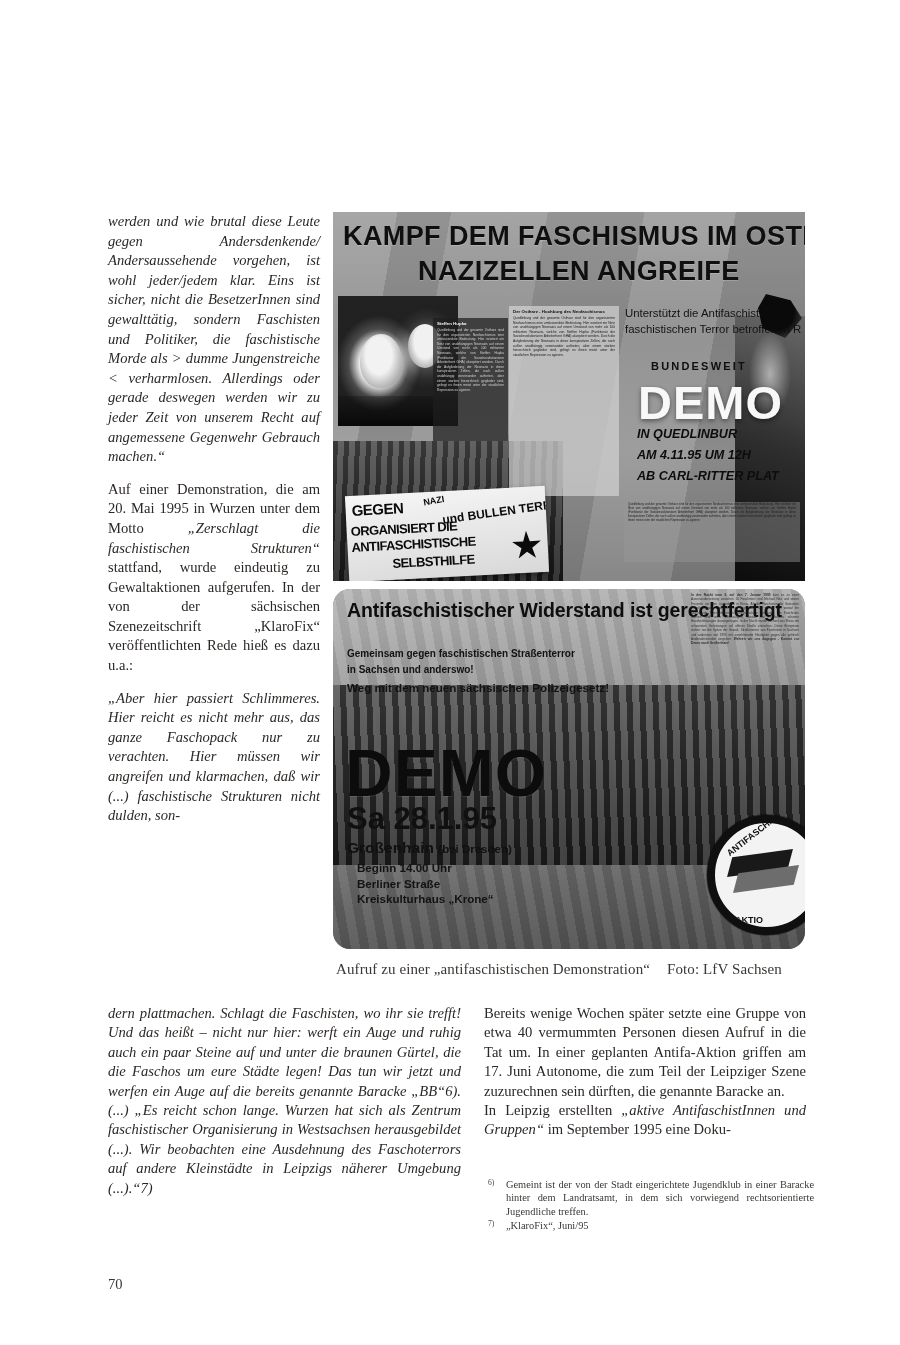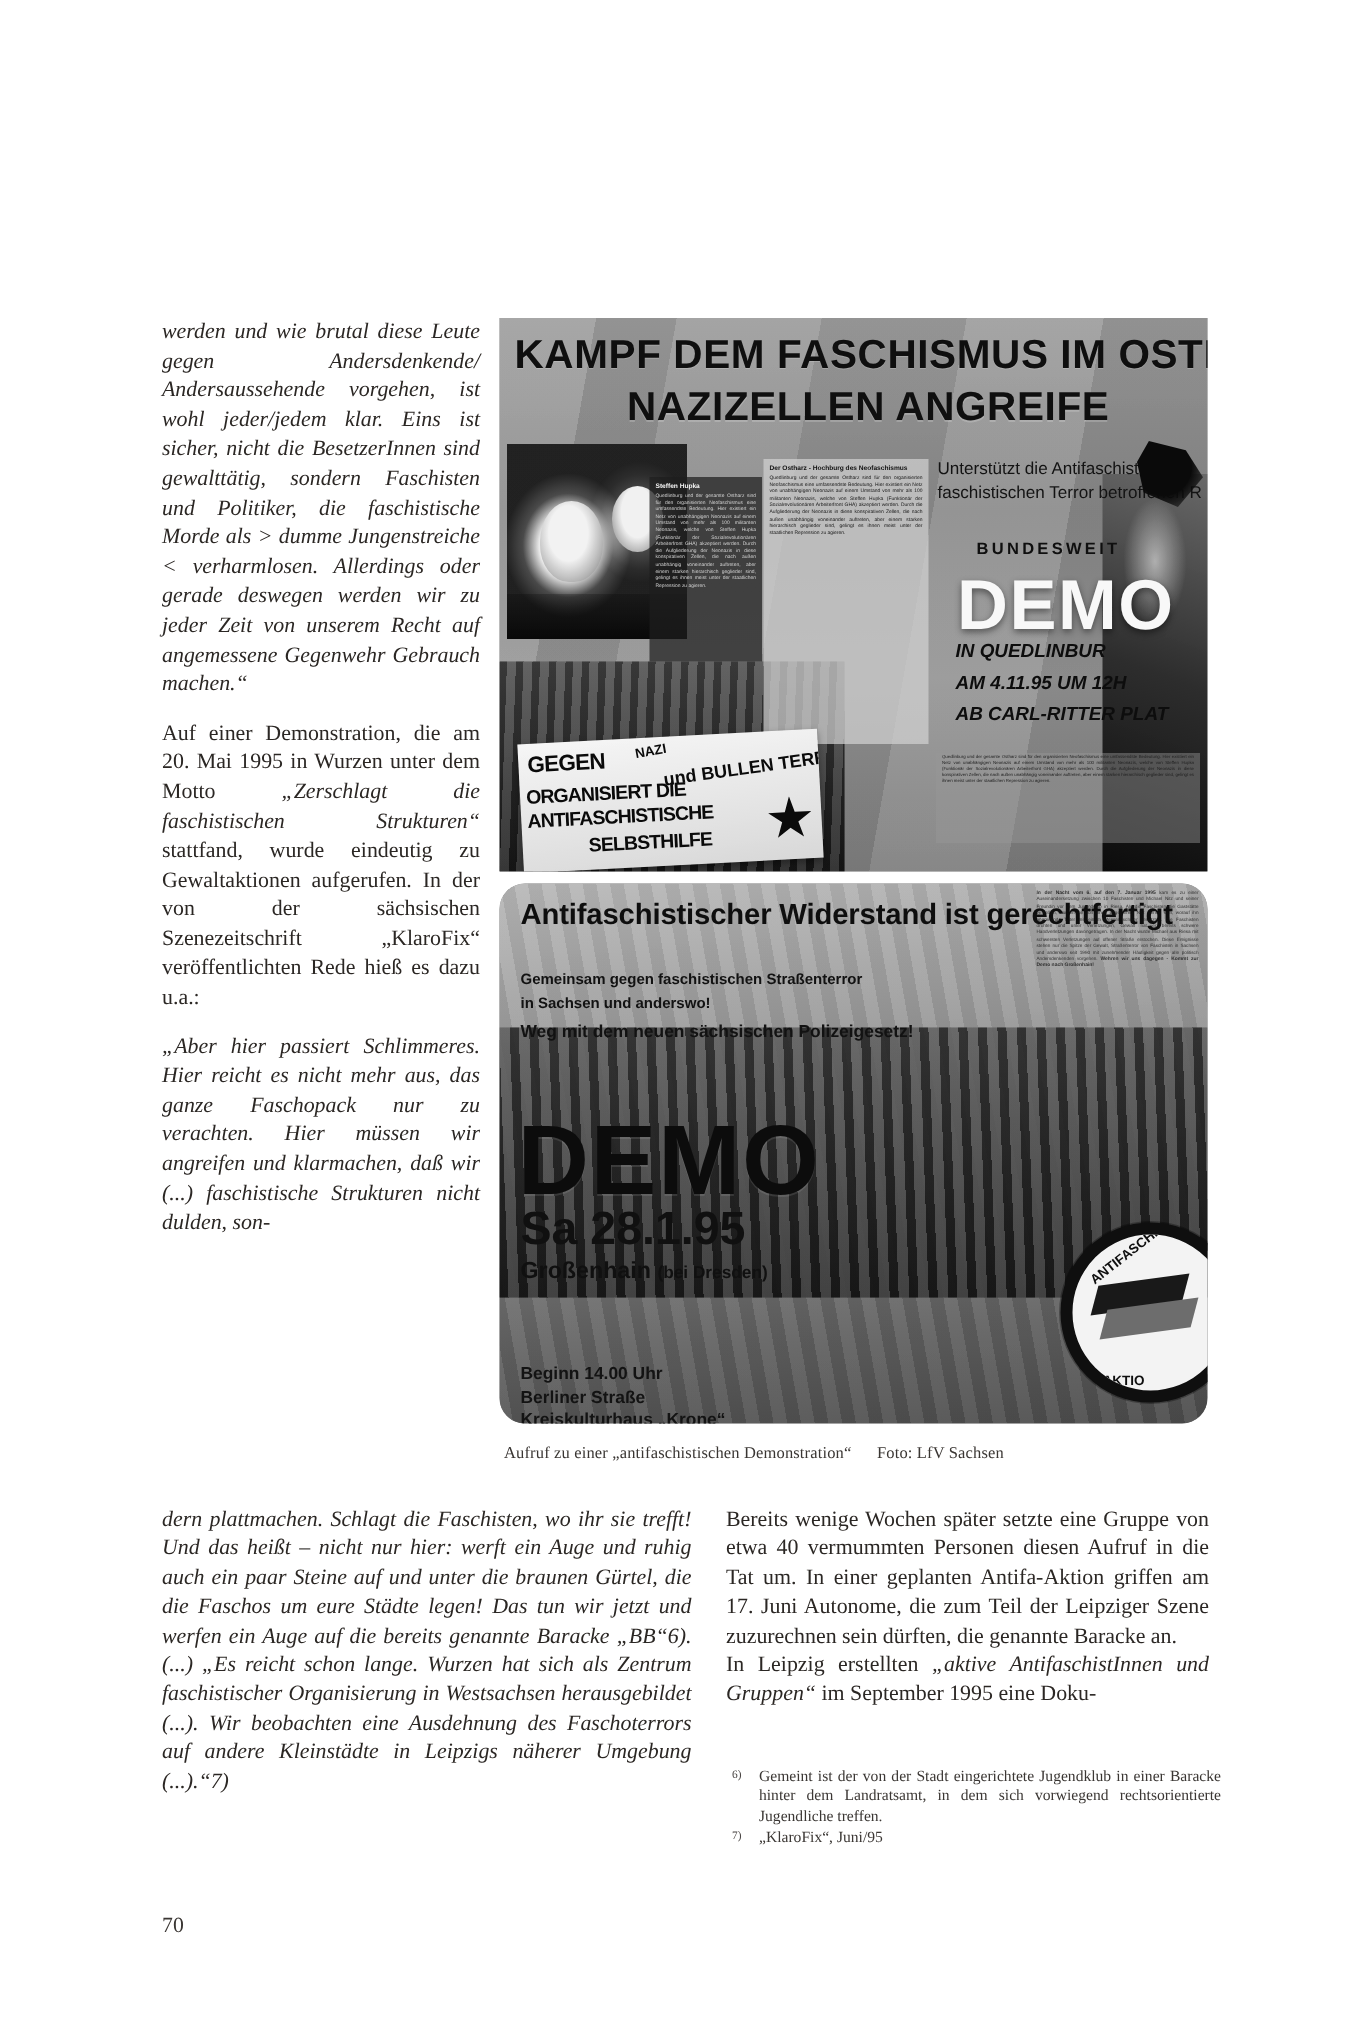--- a/index.html
+++ b/index.html
@@ -45,21 +45,21 @@
     text-align: justify;
     color: #2b2724;
   }
   .wide-italic p { margin: 0; }
 
   .caption {
     position: absolute;
     left: 336px;
     top: 962px;
     width: 470px;
-    font-size: 11px;
+    font-size: 15px;
     line-height: 14px;
     color: #3a3633;
     letter-spacing: 0.1px;
   }
   .caption .gap { display: inline-block; width: 17px; }
 
   .col-right {
     position: absolute;
     left: 484px;
     top: 1004px;
@@ -295,23 +295,23 @@
     font-family: Liberation Sans, sans-serif;
     font-size: 31px; font-weight: 700; letter-spacing: 0px; color: #121212;
   }
   .bp-where {
     position: absolute; left: 14px; top: 250px;
     font-family: "Liberation Sans", sans-serif;
     font-size: 15.5px; font-weight: 700; color: #121212;
   }
   .bp-where .small { font-size: 11.5px; }
   .bp-det {
-    position: absolute; left: 14px; top: 271px;
-    font-family: "Liberation Sans", sans-serif;
-    font-size: 11.6px; font-weight: 700; line-height: 15.6px; color: #151515; margin-top: 48px;
+    position: absolute; left: 24px; top: 271px;
+    font-family: "Liberation Sans", sans-serif;
+    font-size: 11.6px; font-weight: 700; line-height: 15.6px; color: #151515;
   }
   .bp-side {
     position: absolute; right: 6px; top: 4px; width: 108px; height: 128px;
     font-family: "Liberation Sans", sans-serif;
     font-size: 3.1px; line-height: 4.4px; color: #191919;
     text-align: justify;
     opacity: .85;
   }
   .bp-side b { font-size: 3.3px; }
   .bp-logo {

